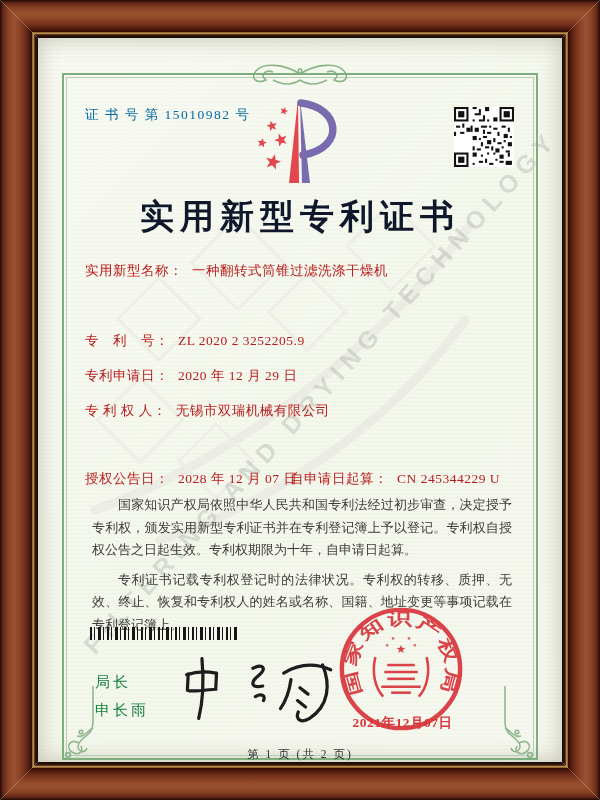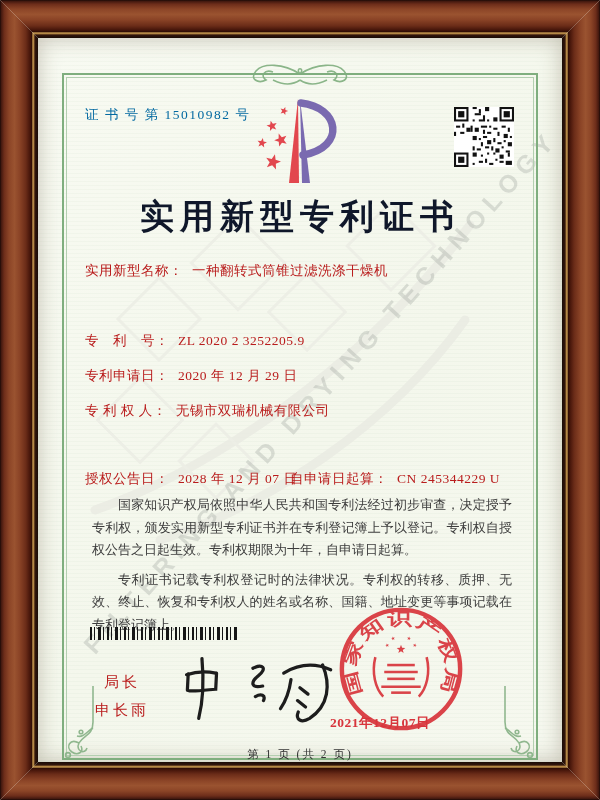--- a/index.html
+++ b/index.html
@@ -43,25 +43,25 @@
          font-size:34px;font-weight:bold;letter-spacing:6px;color:#0f172a;}
   .frow{position:absolute;left:85px;z-index:3;font-size:13.5px;color:#b91c1c;white-space:nowrap;}
   .f-label{letter-spacing:.5px;}
   .f-value{margin-left:9px;letter-spacing:.5px;}
   .grant2{position:absolute;left:205px;top:0;}
   .bodytext{position:absolute;left:85px;top:487px;width:434px;z-index:3;
          font-size:13px;line-height:22.5px;color:#3c3c3c;text-align:justify;}
   .bodytext p{margin:7px;text-indent:2em;}
   .barcode{position:absolute;left:90px;top:627px;width:148px;height:13px;z-index:3;
          background:repeating-linear-gradient(90deg,#161616 0 2px,transparent 2px 4px,#161616 4px 5px,transparent 5px 8px,#161616 8px 11px,transparent 11px 13px,#161616 13px 14px,transparent 14px 17px);}
-  .signer{position:absolute;left:95px;top:668px;z-index:3;font-size:15px;color:#b91c1c;
-         letter-spacing:3px;line-height:28px;font-family:"Liberation Sans","DejaVu Sans",sans-serif;text-align:center;}
+  .signer{position:absolute;left:95px;top:668px;z-index:3;font-size:15px;color:#15803d;
+         letter-spacing:3px;line-height:28px;font-family:"Liberation Sans","DejaVu Sans",sans-serif;}
   .signature{position:absolute;left:172px;top:645px;z-index:3;}
   .seal{position:absolute;left:332px;top:600px;z-index:4;opacity:.92;}
-  .seal-date{position:absolute;left:330px;top:714px;width:145px;z-index:4;text-align:left;
+  .seal-date{position:absolute;left:330px;top:714px;width:145px;z-index:4;text-align:center;
          font-size:13.5px;color:#d8353c;font-weight:bold;letter-spacing:.5px;}
   .footer{position:absolute;left:0;top:747px;width:100%;z-index:5;text-align:center;
          font-size:11.5px;letter-spacing:2px;color:#333;}
 </style>
 </head>
 <body>
 
 <div class="stage">
 
   <div class="paper"></div>

